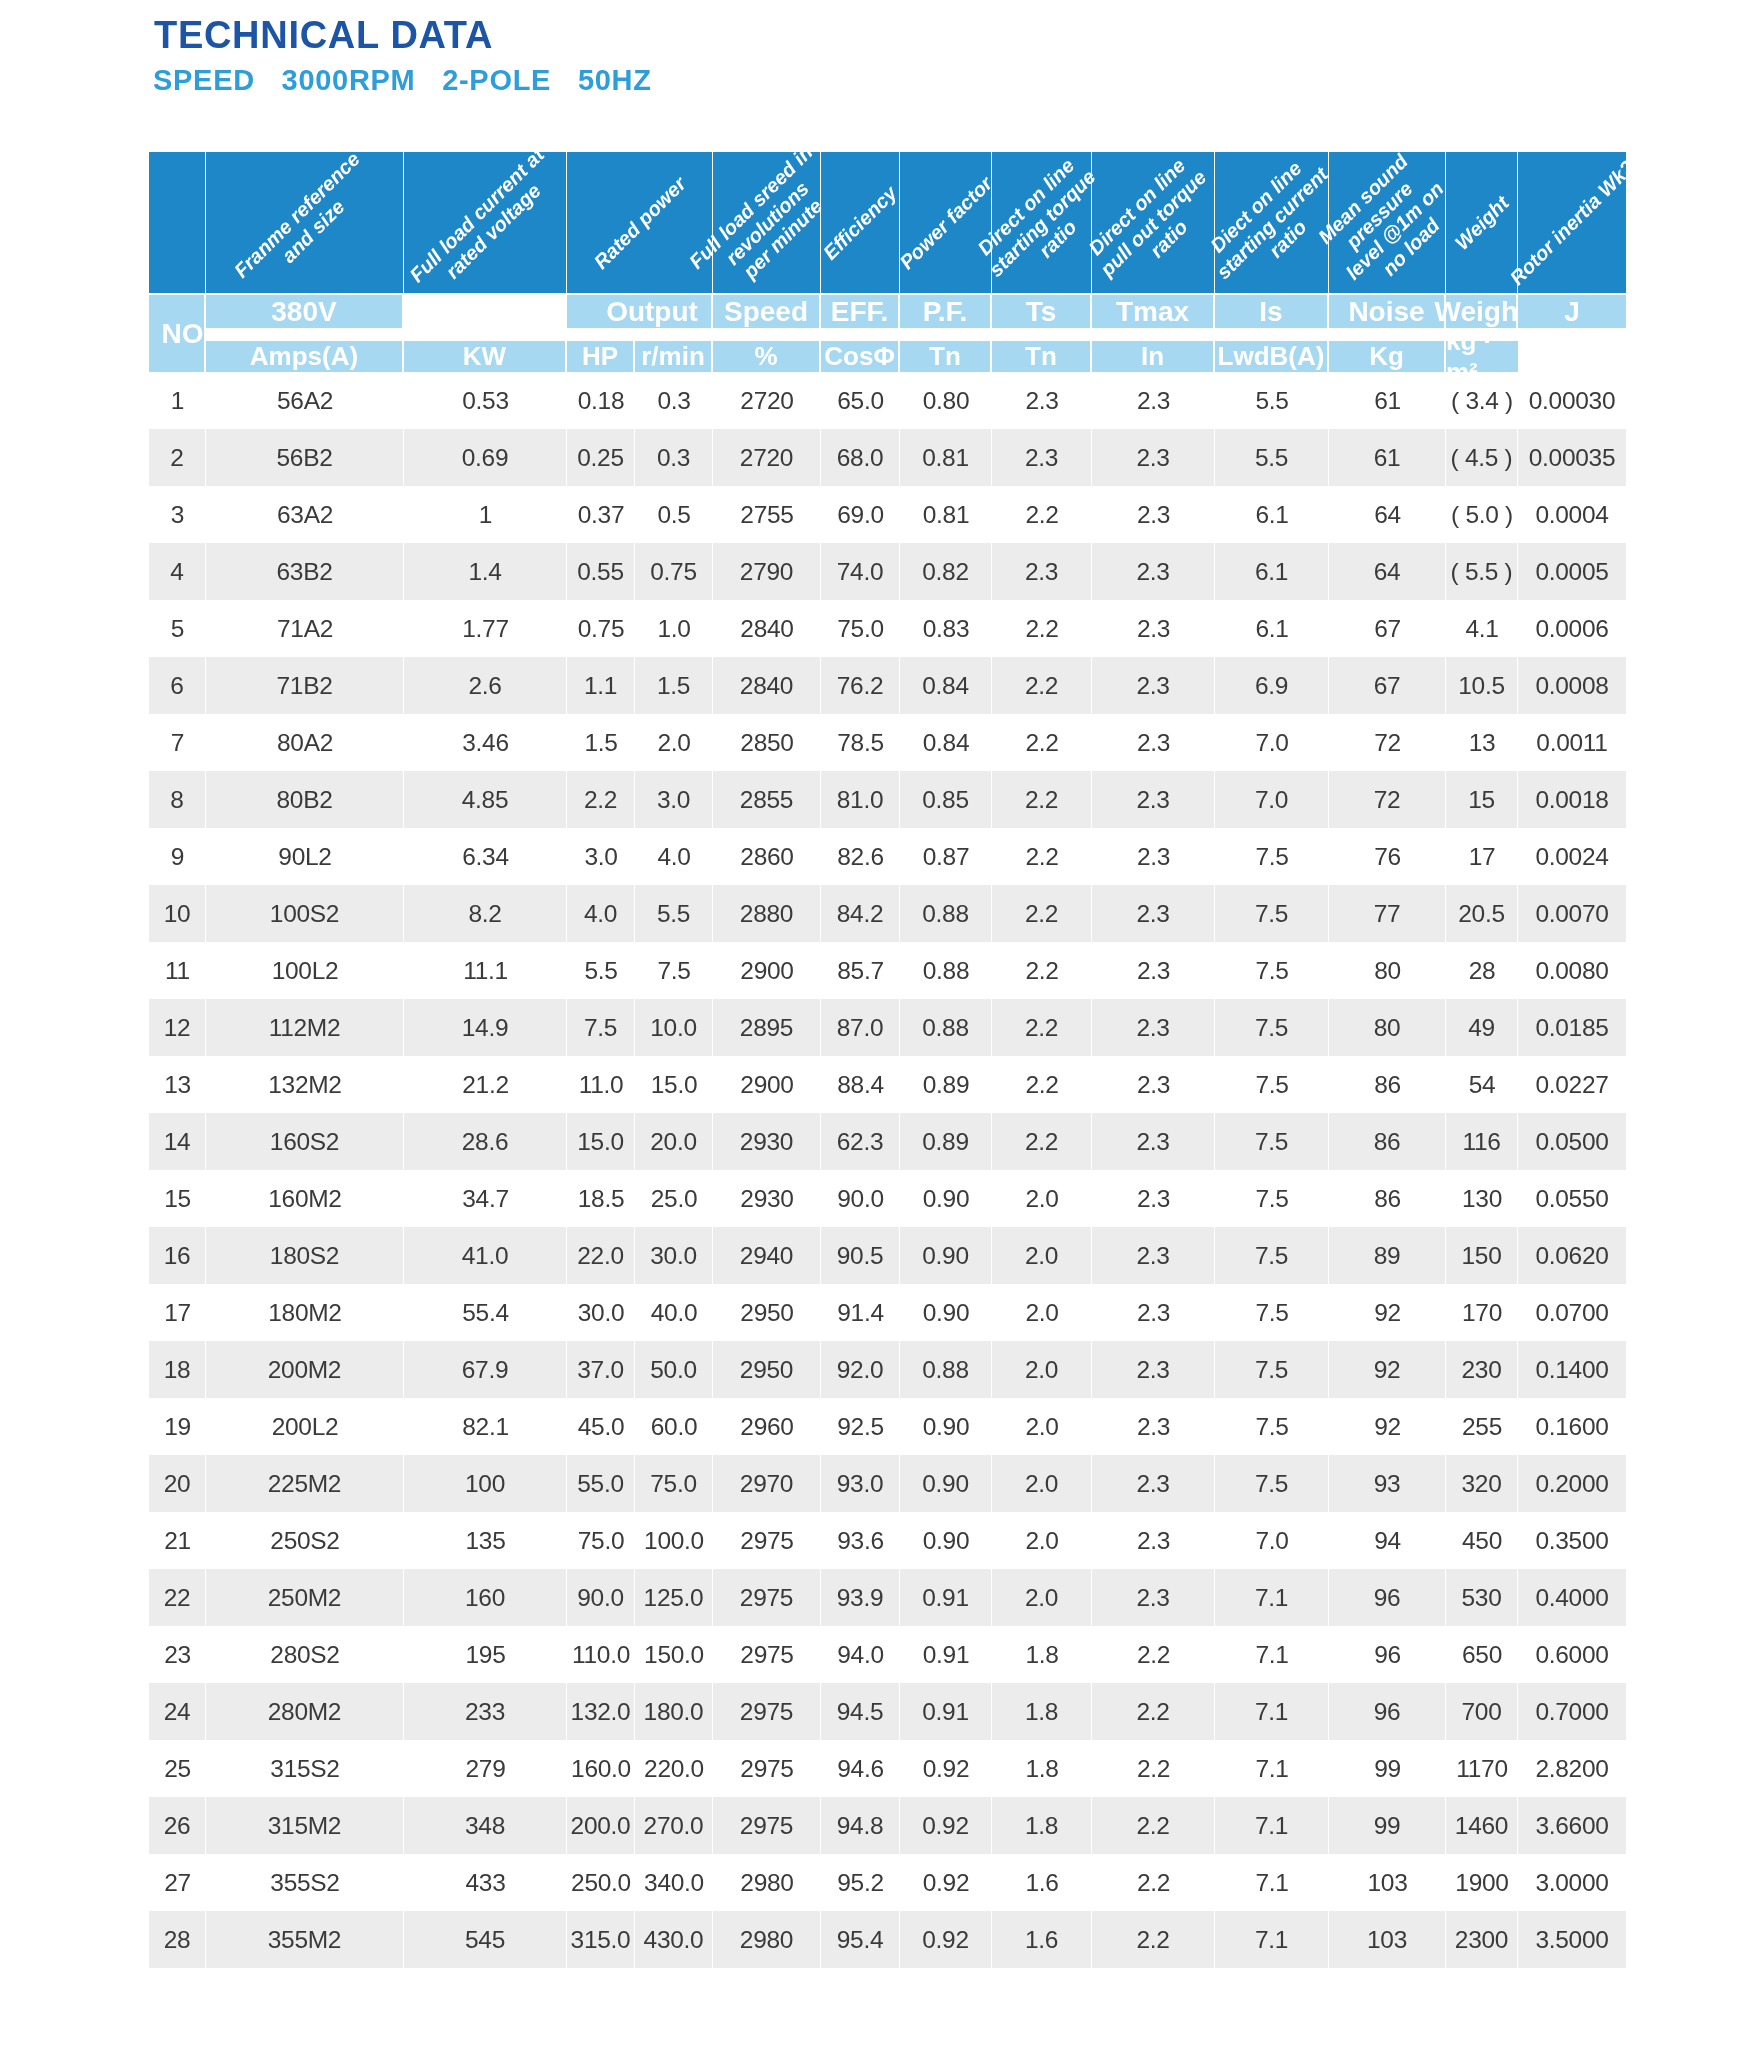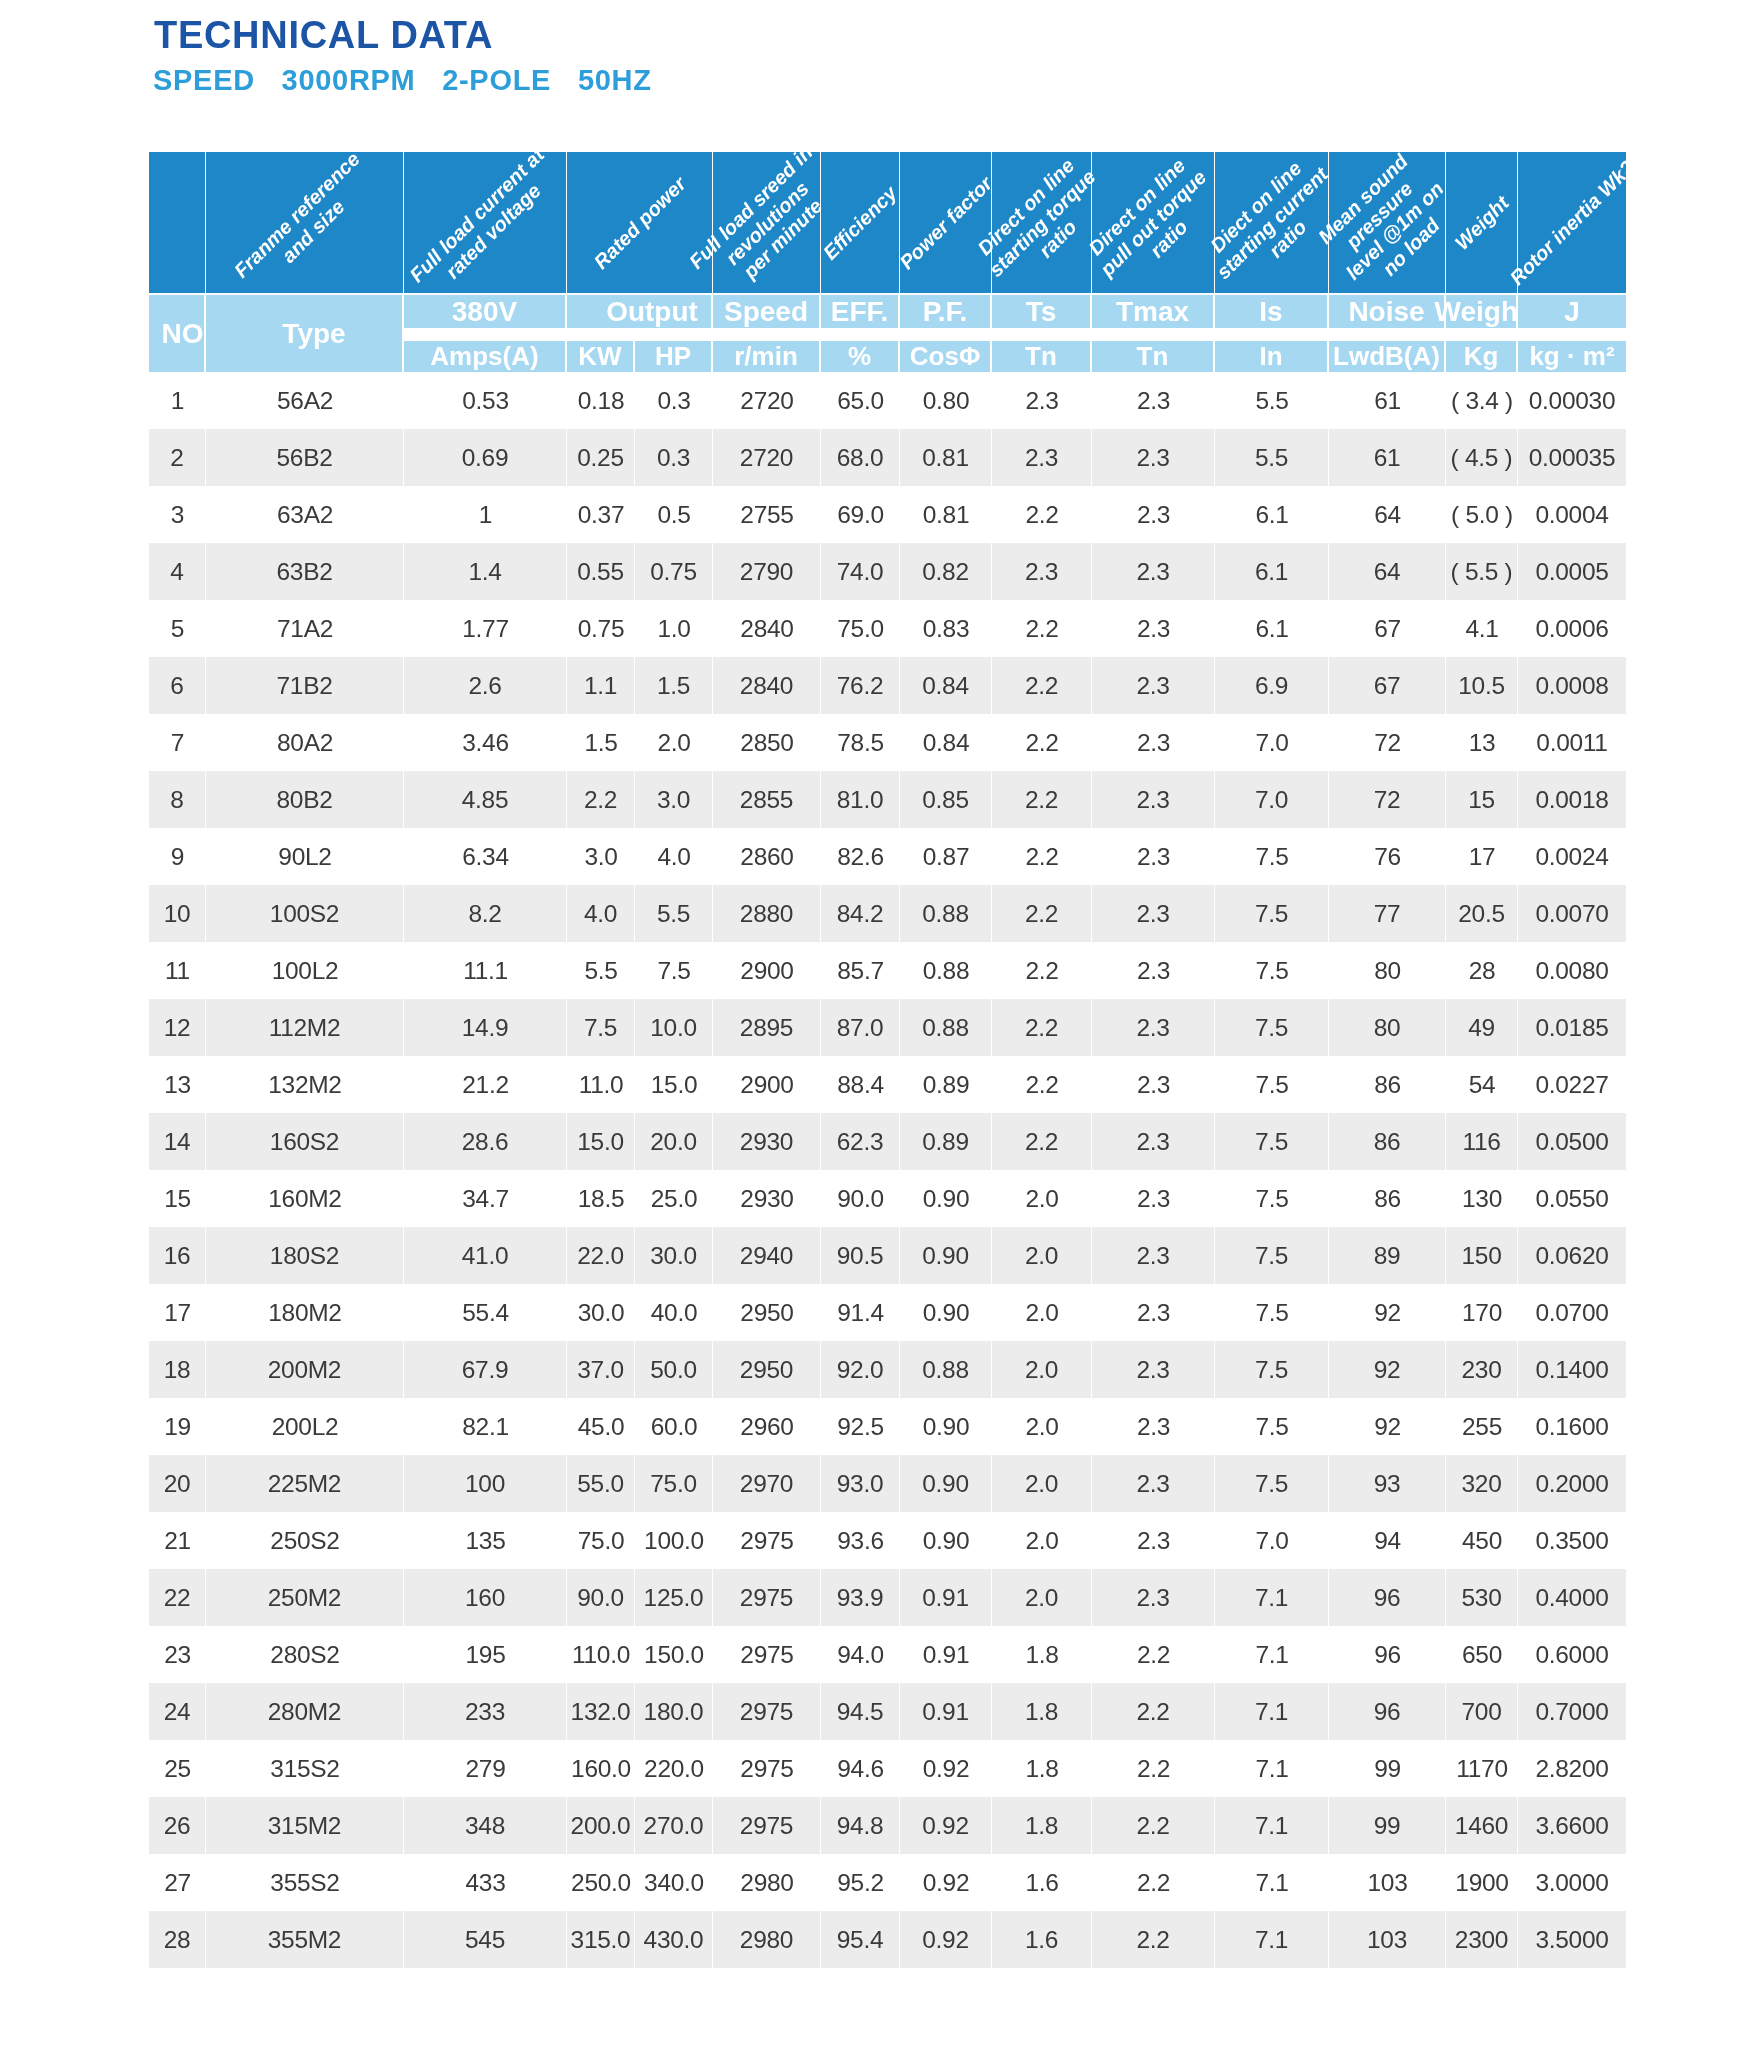--- a/index.html
+++ b/index.html
@@ -128,21 +128,20 @@
       <div class="diag-cell">
         <span class="diag">Weight</span>
       </div>
       <div class="diag-cell">
         <span class="diag">Rotor inertia Wk2</span>
       </div>
     </div>
 
     <div class="subheader">
       <div class="sh span2">NO.</div>
-      <div class="sh span2">Type</div>
 
       <div class="sh top">380V</div>
       <div class="sh top sh-output">Output</div>
       <div class="sh top">Speed</div>
       <div class="sh top">EFF.</div>
       <div class="sh top">P.F.</div>
       <div class="sh top">Ts</div>
       <div class="sh top">Tmax</div>
       <div class="sh top">Is</div>
       <div class="sh top">Noise</div>

